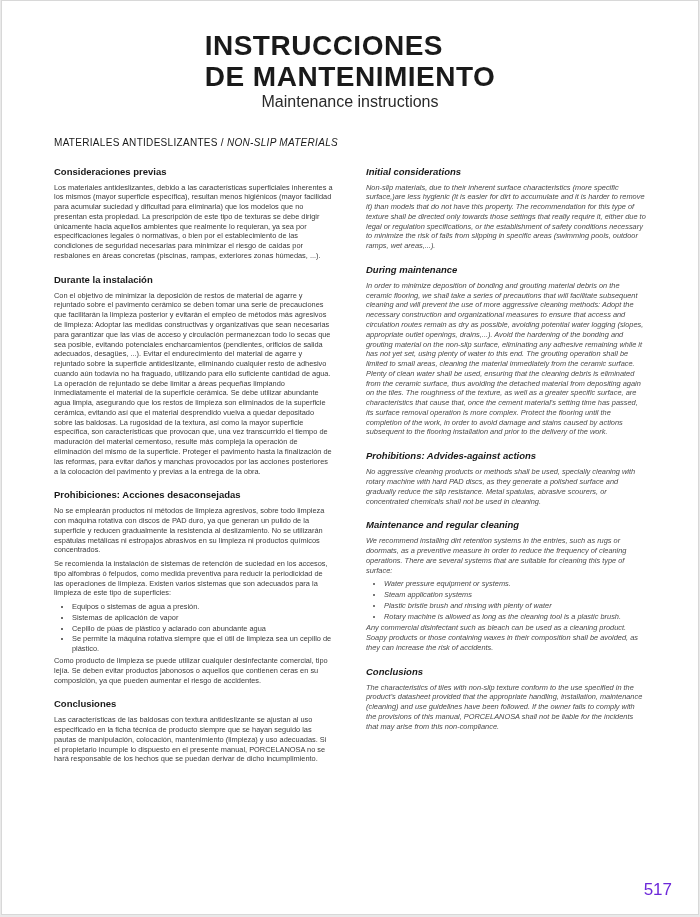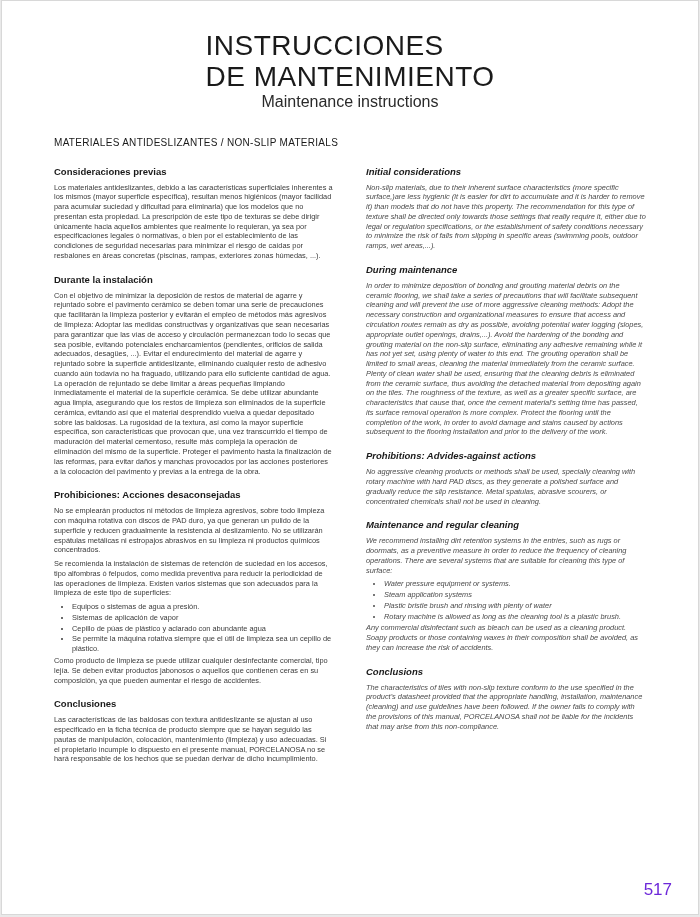--- a/index.html
+++ b/index.html
@@ -20,21 +20,21 @@
     overflow: hidden;
   }
   .header {
     width: fit-content;
     margin: 30px auto 0 auto;
     text-align: left;
   }
   .title-line {
     display: block;
     font-size: 28px;
-    font-weight: normal;
+    font-weight: bold;
     color: #1a1a1a;
     letter-spacing: 0.5px;
     line-height: 1.1;
   }
   .subtitle {
     display: block;
     text-align: center;
     font-size: 16px;
     color: #2a2a2a;
     margin-top: 0;
@@ -43,20 +43,21 @@
   .content {
     padding: 0 52px;
   }
   .section-header {
     margin-top: 26px;
     font-size: 10px;
     color: #1a1a1a;
     letter-spacing: 0.3px;
   }
   .section-header .en {
+    font-style: italic;
   }
   .columns {
     display: flex;
     gap: 32px;
     margin-top: 18px;
   }
   .col {
     flex: 1;
     min-width: 0;
   }

